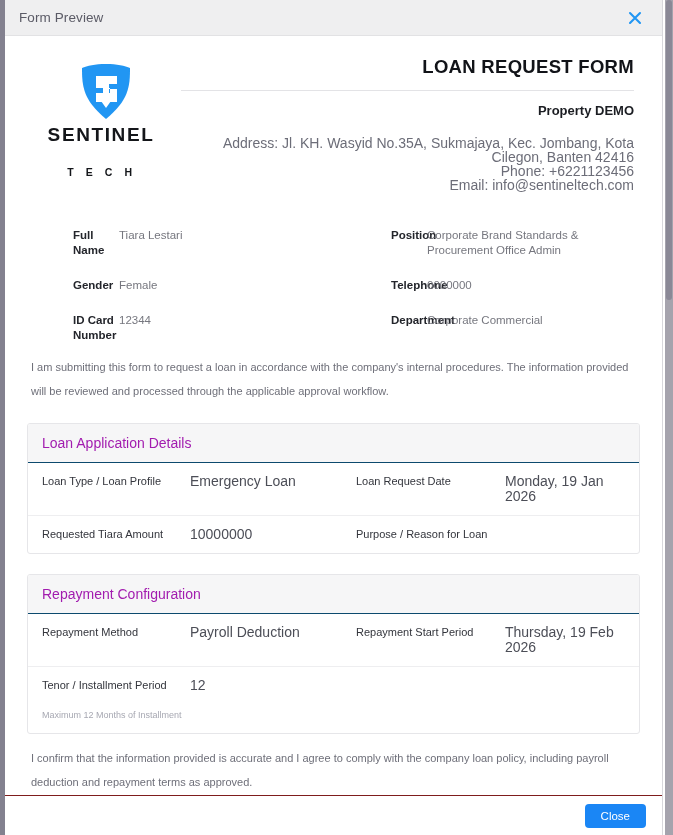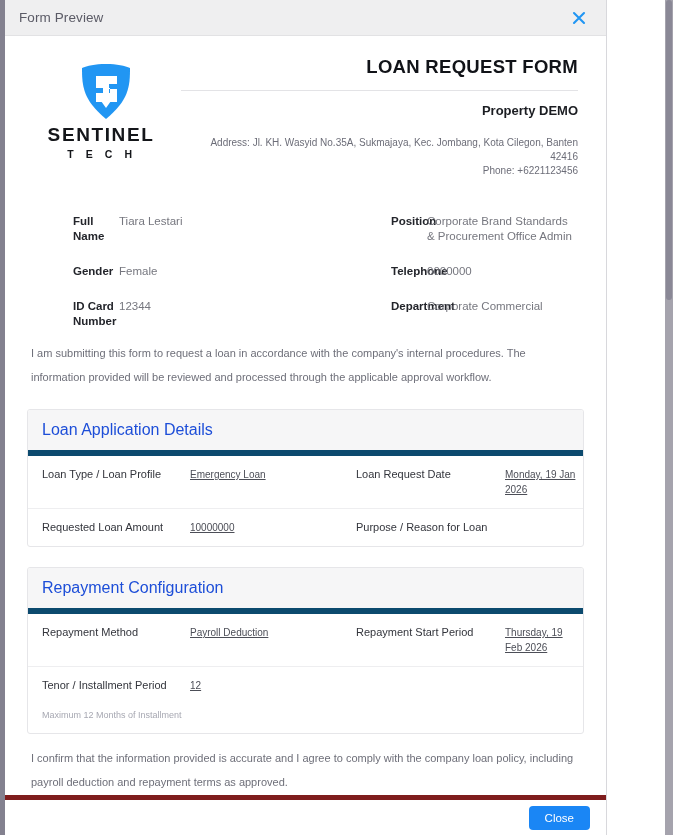--- a/index.html
+++ b/index.html
@@ -39,21 +39,21 @@
     right: 1px; top: 0px;
     width: 6px; height: 300px;
     background: #8a8896;
     border-radius: 3px;
   }
 
   
   #modal {
     position: absolute;
     left: 5px; top: 0;
-    width: 602px;
+    width: 658px;
     height: 835px;
     background: #ffffff;
     box-sizing: border-box;
     border-right: 1px solid #d8d8dc;
     display: flex;
     flex-direction: column;
   }
 
   #modal-header {
     height: 36px;
@@ -111,21 +111,21 @@
   .brand-name {
     margin-top: 2px;
     font-size: 19px;
     font-weight: 700;
     letter-spacing: 1.6px;
     color: #14161a;
     white-space: nowrap;
     margin-left: -10px;
   }
   .brand-sub {
-    margin-top: 2px;
+    margin-top: 20px;
     font-size: 10.5px;
     font-weight: 700;
     letter-spacing: 4.6px;
     color: #14161a;
     margin-left: -8px;
   }
   .letterhead-right {
     flex: 1;
     text-align: right;
     padding-top: 2px;
@@ -142,21 +142,21 @@
     background: #e3e3e6;
     margin-bottom: 12px;
   }
   .company-name {
     font-size: 13px;
     font-weight: 700;
     color: #1b1d22;
     margin-bottom: 18px;
   }
   .company-line {
-    font-size: 10px;
+    font-size: 14px;
     color: #6c6d78;
     line-height: 14px;
   }
 
   
   .identity {
     display: grid;
     grid-template-columns: 88px 230px 78px 1fr;
     row-gap: 0;
     margin-top: 36px;
@@ -190,44 +190,43 @@
   
   .panel {
     margin: 20px 4px 0 4px;
     border: 1px solid #e6e6e9;
     border-radius: 3px;
     overflow: hidden;
     background: #fff;
   }
   .panel-head {
     background: #f6f6f7;
-    border-bottom: 6px solid #0c4a6e;
+    border-bottom: 1px solid #0c4a6e;
     padding: 11px 14px;
-    font-size: 16px;
-    color: #1d4ed8;
+    font-size: 14px;
+    color: #a21caf;
   }
   .panel-row {
     display: grid;
     grid-template-columns: 162px 152px 163px 1fr;
     border-bottom: 1px solid #eeeef0;
     align-items: flex-start;
   }
   .panel-row:last-child { border-bottom: none; }
   .cell-key {
     padding: 11px 6px 11px 14px;
     font-size: 11px;
     color: #33353c;
     line-height: 15px;
   }
   .cell-val {
     padding: 11px 6px 11px 0;
-    font-size: 10px;
+    font-size: 14px;
     color: #4c4e57;
     line-height: 15px;
-    text-decoration: underline;
   }
   .cell-hint {
     display: block;
     font-size: 9px;
     color: #a7a8b2;
     line-height: 13px;
     margin-top: 16px;
   }
 
   
@@ -247,21 +246,21 @@
     display: flex;
     align-items: flex-end;
     justify-content: center;
   }
 
   
   #modal-footer {
     height: 40px;
     min-height: 40px;
     background: #ffffff;
-    border-top: 5px solid #7f1d1d;
+    border-top: 1px solid #7f1d1d;
     display: flex;
     align-items: center;
     justify-content: flex-end;
     padding-right: 16px;
     box-sizing: border-box;
   }
   #close-button {
     background: #1a86f5;
     color: #ffffff;
     font-size: 11.5px;
@@ -310,20 +309,21 @@
           <div class="brand-name">SENTINEL</div>
           <div class="brand-sub">T E C H</div>
         </div>
 
         <div class="letterhead-right">
           <div class="form-title">LOAN REQUEST FORM</div>
           <div class="rule"></div>
           <div class="company-name">Property DEMO</div>
           <div class="company-line">Address: Jl. KH. Wasyid No.35A, Sukmajaya, Kec. Jombang, Kota Cilegon, Banten 42416</div>
           <div class="company-line">Phone: +6221123456</div>
+          <div class="company-line">Email: info@sentineltech.com</div>
         </div>
       </div>
 
       <div class="identity">
         <div class="id-label">Full Name</div>
         <div class="id-value">Tiara Lestari</div>
         <div class="id-label">Position</div>
         <div class="id-value">Corporate Brand Standards &amp; Procurement Office Admin</div>
 
         <div class="id-label">Gender</div>
@@ -343,21 +343,21 @@
         <div class="panel-head">Loan Application Details</div>
 
         <div class="panel-row">
           <div class="cell-key">Loan Type / Loan Profile</div>
           <div class="cell-val">Emergency Loan</div>
           <div class="cell-key">Loan Request Date</div>
           <div class="cell-val">Monday, 19 Jan 2026</div>
         </div>
 
         <div class="panel-row">
-          <div class="cell-key">Requested Loan Amount</div>
+          <div class="cell-key">Requested Tiara Amount</div>
           <div class="cell-val">10000000</div>
           <div class="cell-key">Purpose / Reason for Loan</div>
         </div>
       </div>
 
       <div class="panel">
         <div class="panel-head">Repayment Configuration</div>
 
         <div class="panel-row">
           <div class="cell-key">Repayment Method</div>

